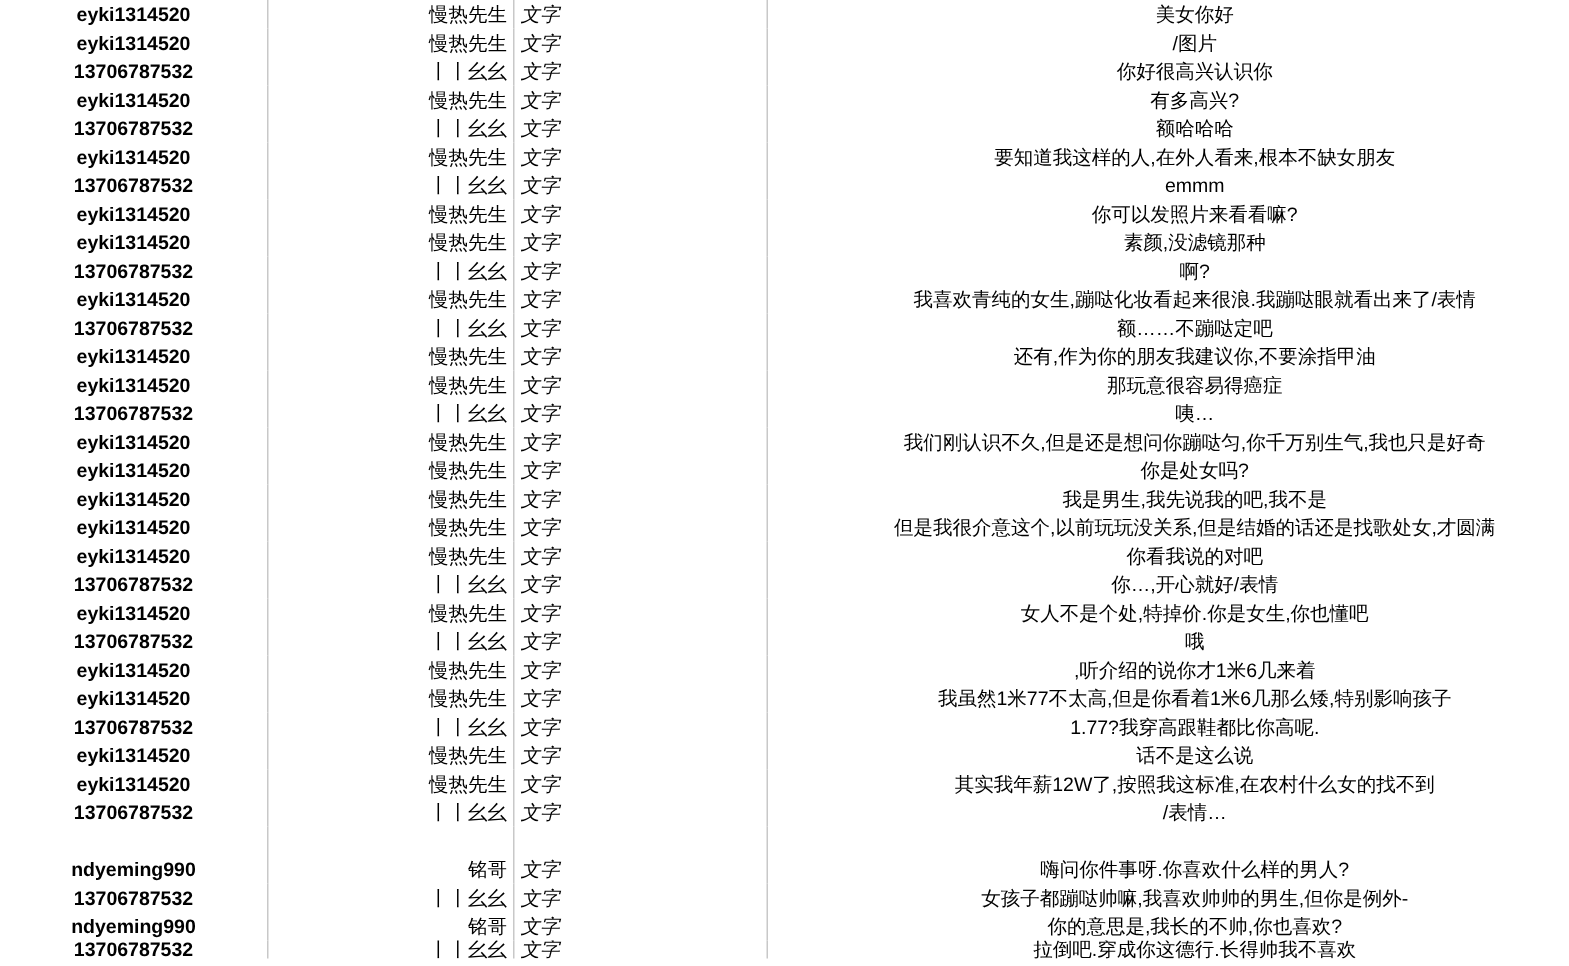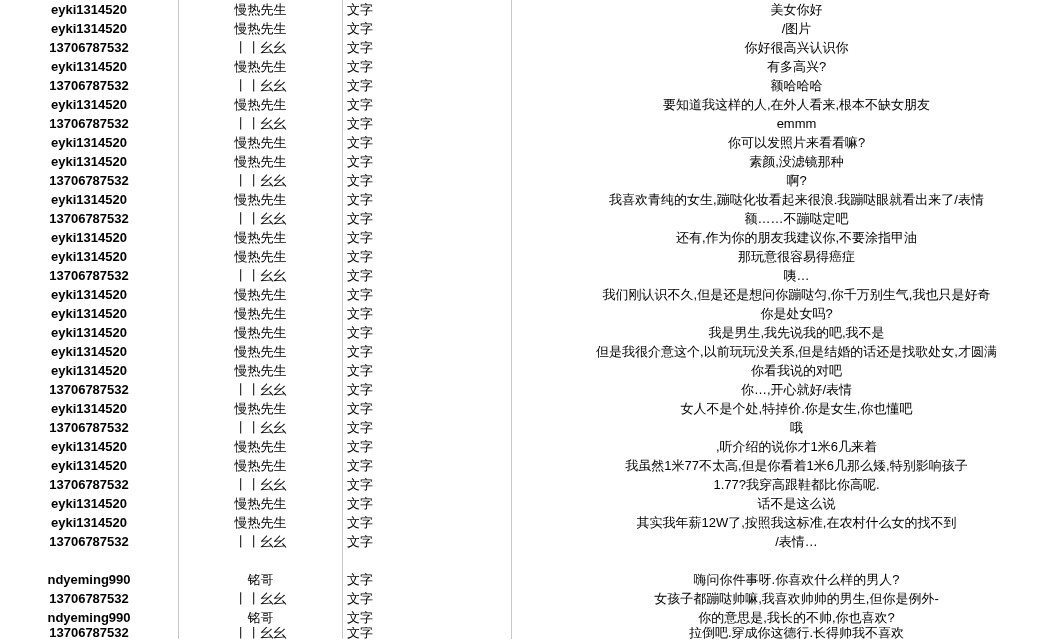--- a/index.html
+++ b/index.html
@@ -23,22 +23,22 @@
   .sheet td {
     height: 19px;
     line-height: 19px;
     padding: 0 4px;
     overflow: hidden;
     white-space: nowrap;
     border-right: 1px solid #c8c8c8;
     vertical-align: middle;
   }
   .col-a { width: 170px; text-align: center; font-weight: bold; }
-  .col-b { width: 155px; text-align: center; }
-  .col-c { width: 160px; text-align: left; padding-left: 8px; }
+  .col-b { width: 155px; text-align: right; }
+  .col-c { width: 160px; text-align: left; padding-left: 8px; font-style: italic; }
   .col-d { width: 561px; text-align: center; }
   .sheet td.col-d { border-right: none; }
   tr.spacer td {
     height: 19px;
     border-right: 1px solid #c8c8c8;
   }
   tr.spacer td.col-d { border-right: none; }
   .clip-last td {
     height: 12px;
     line-height: 12px;

